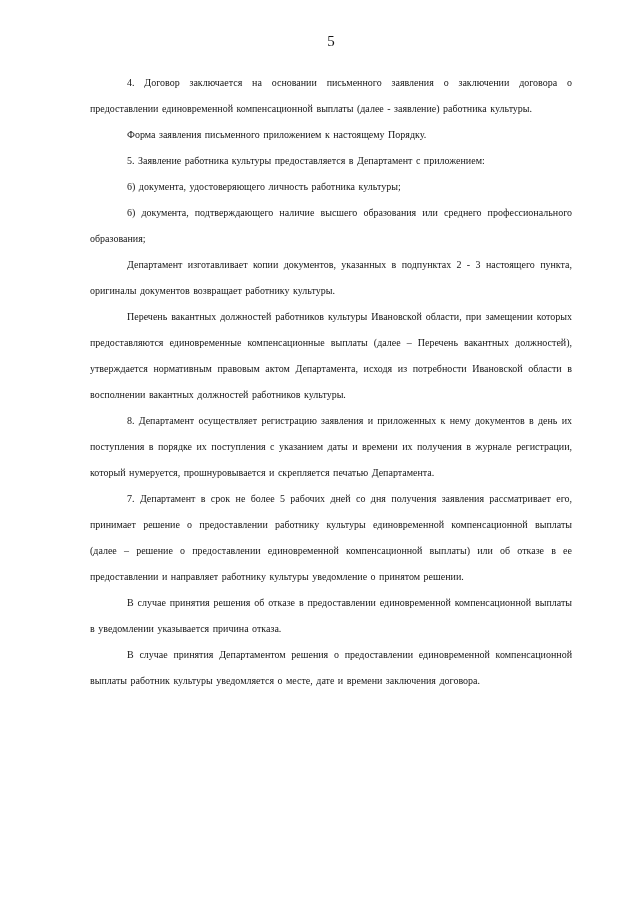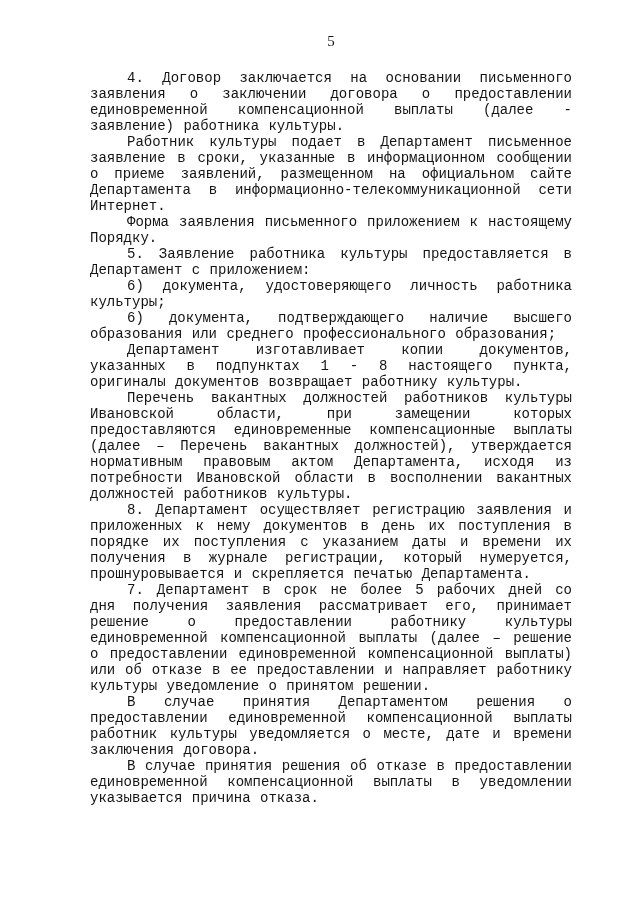--- a/index.html
+++ b/index.html
@@ -23,43 +23,41 @@
     background: #ffffff;
   }
   .page-number {
     text-align: center;
     font-size: 15px;
     line-height: 18px;
     margin: 0 0 20px 0;
   }
   .doc-body p.para {
     margin: 0;
-    font-size: 14px;
-    line-height: 16px;
+    font-size: 10px;
+    line-height: 26px;
     text-align: justify;
     text-align-last: left;
     text-indent: 37px;
     word-spacing: 1px;
     hyphens: none;
-    font-family: Liberation Mono, monospace;
   }
 </style>
 </head>
 <body>
 
 <div class="page">
   <div class="page-number">5</div>
 
   <div class="doc-body">
     <p class="para">4. Договор заключается на основании письменного заявления о заключении договора о предоставлении единовременной компенсационной выплаты (далее - заявление) работника культуры.</p>
-    <p class="para">Работник культуры подает в Департамент письменное заявление в сроки, указанные в информационном сообщении о приеме заявлений, размещенном на официальном сайте Департамента в информационно-телекоммуникационной сети Интернет.</p>
     <p class="para">Форма заявления письменного приложением к настоящему Порядку.</p>
     <p class="para">5. Заявление работника культуры предоставляется в Департамент с приложением:</p>
     <p class="para">6) документа, удостоверяющего личность работника культуры;</p>
     <p class="para">6) документа, подтверждающего наличие высшего образования или среднего профессионального образования;</p>
-    <p class="para">Департамент изготавливает копии документов, указанных в подпунктах 1 - 8 настоящего пункта, оригиналы документов возвращает работнику культуры.</p>
+    <p class="para">Департамент изготавливает копии документов, указанных в подпунктах 2 - 3 настоящего пункта, оригиналы документов возвращает работнику культуры.</p>
     <p class="para">Перечень вакантных должностей работников культуры Ивановской области, при замещении которых предоставляются единовременные компенсационные выплаты (далее – Перечень вакантных должностей), утверждается нормативным правовым актом Департамента, исходя из потребности Ивановской области в восполнении вакантных должностей работников культуры.</p>
     <p class="para">8. Департамент осуществляет регистрацию заявления и приложенных к нему документов в день их поступления в порядке их поступления с указанием даты и времени их получения в журнале регистрации, который нумеруется, прошнуровывается и скрепляется печатью Департамента.</p>
     <p class="para">7. Департамент в срок не более 5 рабочих дней со дня получения заявления рассматривает его, принимает решение о предоставлении работнику культуры единовременной компенсационной выплаты (далее – решение о предоставлении единовременной компенсационной выплаты) или об отказе в ее предоставлении и направляет работнику культуры уведомление о принятом решении.</p>
+    <p class="para">В случае принятия решения об отказе в предоставлении единовременной компенсационной выплаты в уведомлении указывается причина отказа.</p>
     <p class="para">В случае принятия Департаментом решения о предоставлении единовременной компенсационной выплаты работник культуры уведомляется о месте, дате и времени заключения договора.</p>
-    <p class="para">В случае принятия решения об отказе в предоставлении единовременной компенсационной выплаты в уведомлении указывается причина отказа.</p>
   </div>
 </div>
 
 </body></html>

